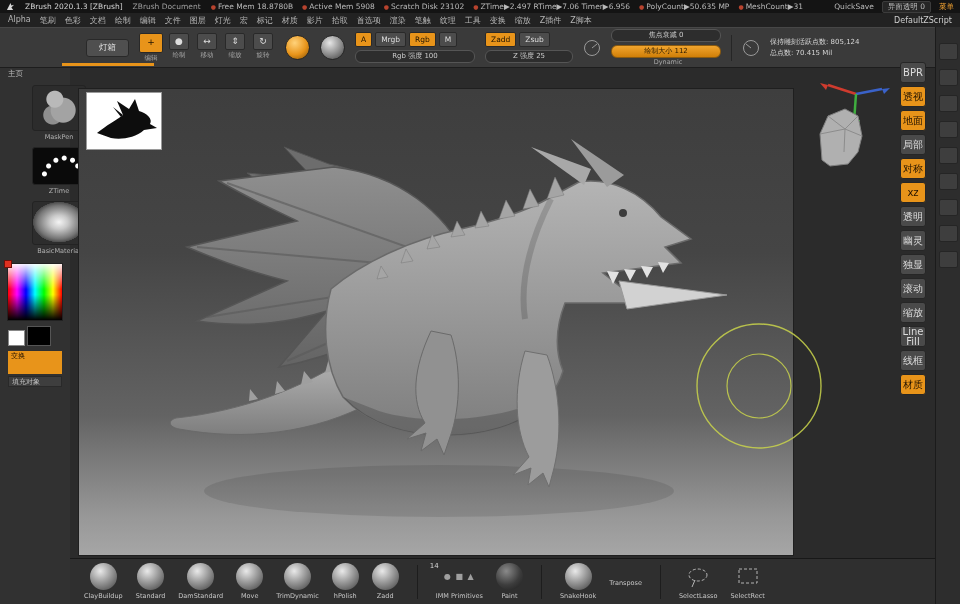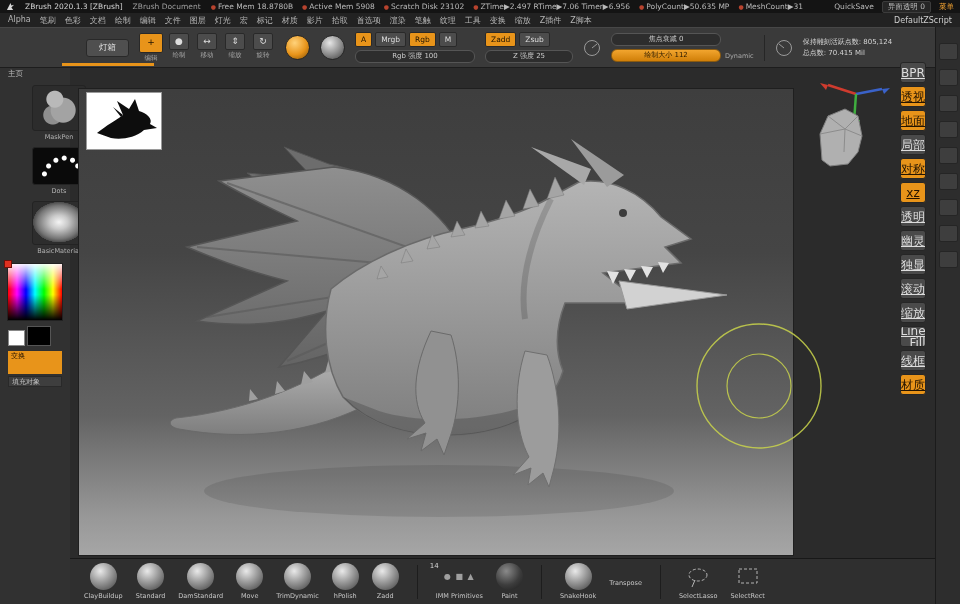--- a/index.html
+++ b/index.html
@@ -94,22 +94,22 @@
     background:linear-gradient(180deg,#3e3e3e 0%,#454545 35%,#636363 70%,#989898 92%,#a6a6a6 100%);}
   .canvas svg.dragon{position:absolute;left:0;top:0;}
   .doc-thumb{position:absolute;left:7px;top:3px;width:74px;height:56px;background:#fff;border:1px solid #9a9a9a;}
   .cursor{position:absolute;left:694px;top:321px;width:130px;height:130px;pointer-events:none;}
   
   .gizmo{position:absolute;left:800px;top:64px;}
   
   .right-shelf{position:absolute;left:898px;top:62px;width:30px;
     display:flex;flex-direction:column;gap:3px;align-items:center;}
   .rs-btn{width:26px;height:21px;background:#4a4a4a;border:1px solid #262626;border-radius:3px;
-    font-size:12px;color:#ddd;display:flex;align-items:center;justify-content:center;
-    text-align:right;line-height:1;overflow:hidden;box-sizing:border-box;text-decoration:underline;}
+    font-size:10px;color:#ddd;display:flex;align-items:center;justify-content:center;
+    text-align:center;line-height:1;overflow:hidden;box-sizing:border-box;}
   .rs-btn.active{background:#e8941a;color:#241400;}
   
   .far-right{position:absolute;right:0;top:27px;width:25px;bottom:0;background:#2d2d2d;
     border-left:1px solid #1b1b1b;display:flex;flex-direction:column;align-items:center;
     gap:9px;padding-top:16px;box-sizing:border-box;}
   .fr-tab{width:17px;height:15px;background:#3e3e3e;border:1px solid #252525;border-radius:2px;}
   
   .tray{position:absolute;left:70px;right:25px;top:558px;height:46px;background:#2f2f2f;
     border-top:1px solid #181818;display:flex;align-items:center;gap:13px;
     padding-left:14px;box-sizing:border-box;}
@@ -238,21 +238,21 @@
       </div>
     <div class="slider z-slider">Z 强度 25</div>
   </div>
 
   <svg class="dial" width="18" height="18">
     <circle cx="9" cy="9" r="7.5" fill="none" stroke="#9a9a9a"></circle>
     <line x1="9" y1="9" x2="14" y2="5" stroke="#9a9a9a"></line>
   </svg>
   <div class="ctrl-col">
     <div class="slider focal-slider">焦点衰减 0</div>
-    <div style="display:flex;align-items:center;">
+    <div style="display:flex;align-items:center;flex-direction:column;">
       <div class="slider orange size-slider">绘制大小 112</div>
       <span class="dynamic-label">Dynamic</span>
     </div>
   </div>
 
   <div class="shelf-divider"></div>
   <svg class="dial" width="18" height="18">
     <circle cx="9" cy="9" r="7.5" fill="none" stroke="#9a9a9a"></circle>
     <line x1="9" y1="9" x2="4" y2="5" stroke="#9a9a9a"></line>
   </svg>
@@ -264,21 +264,21 @@
 
 <div class="left-panel">
   <div class="lp-header">主页</div>
   <div style="display:flex;flex-direction:column;align-items:center;">
       <div class="slot">
         <div class="thumb maskpen"></div>
         <div class="slot-label">MaskPen</div>
       </div>
       <div class="slot">
         <div class="thumb dots"></div>
-        <div class="slot-label">Dots</div>
+        <div class="slot-label">ZTime</div>
       </div>
       <div class="slot">
         <div class="thumb sphere"></div>
         <div class="slot-label">BasicMaterial</div>
       </div>
     </div>
   <div class="picker-wrap">
     <div class="picker"></div>
     <div class="picker-marker"></div>
   </div>

